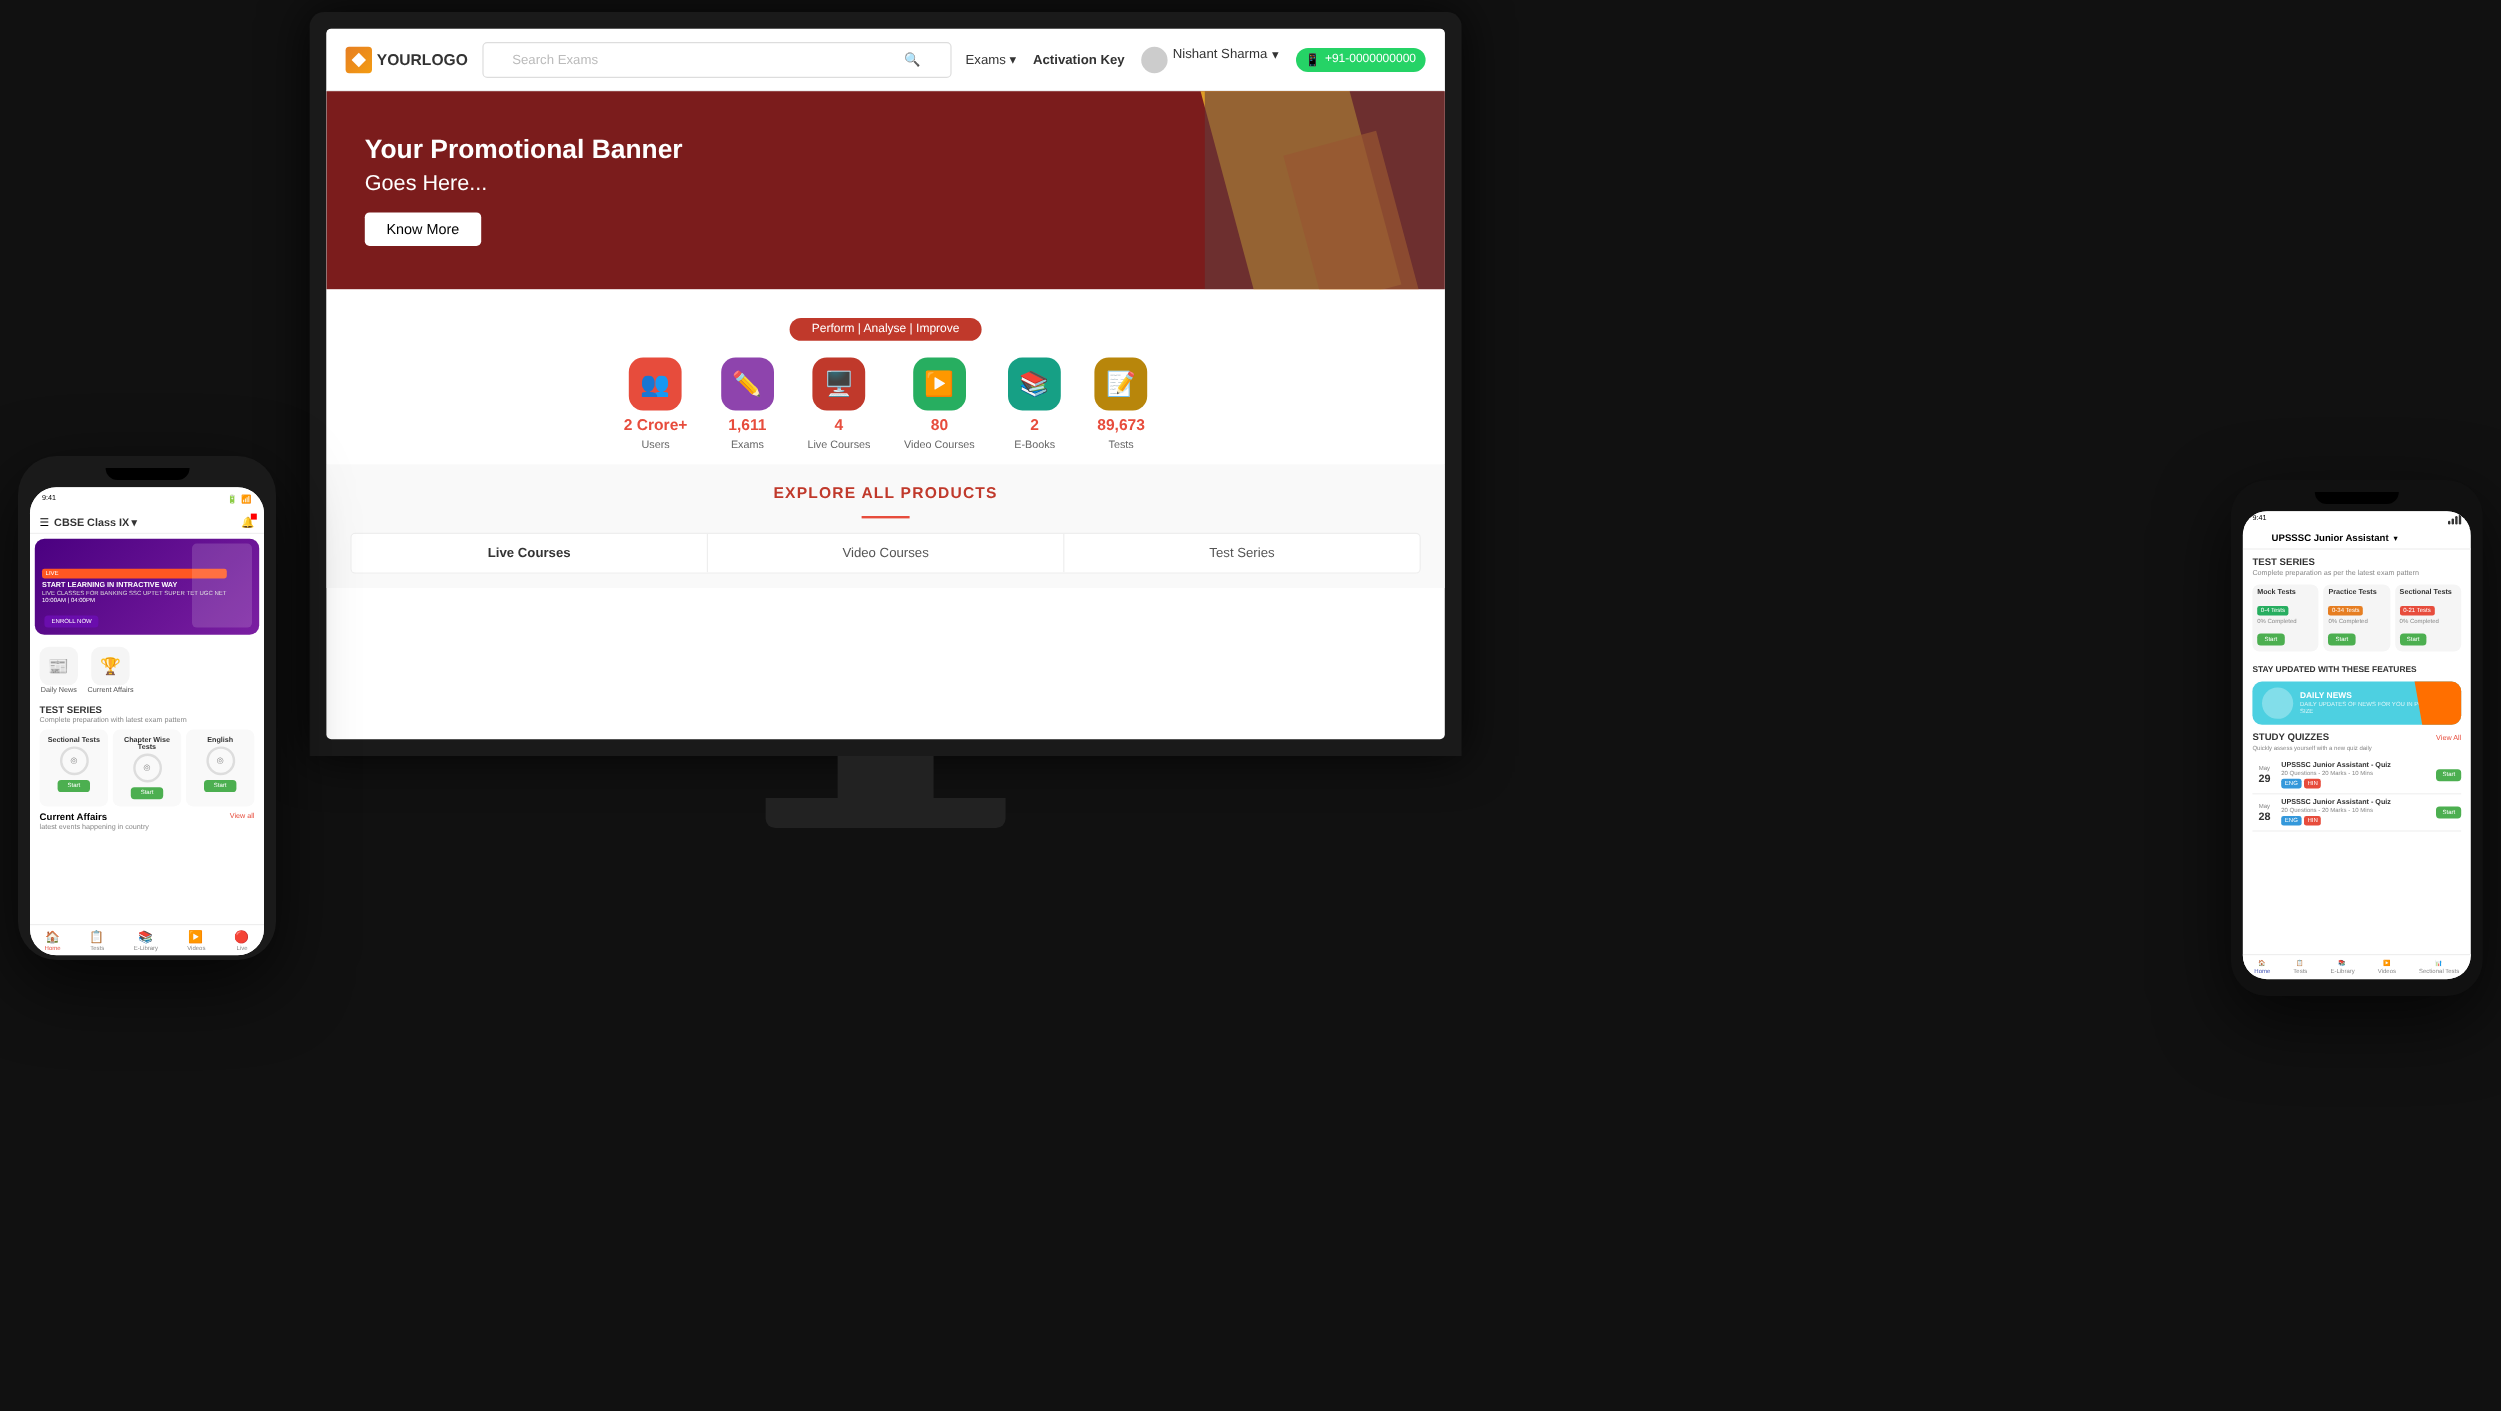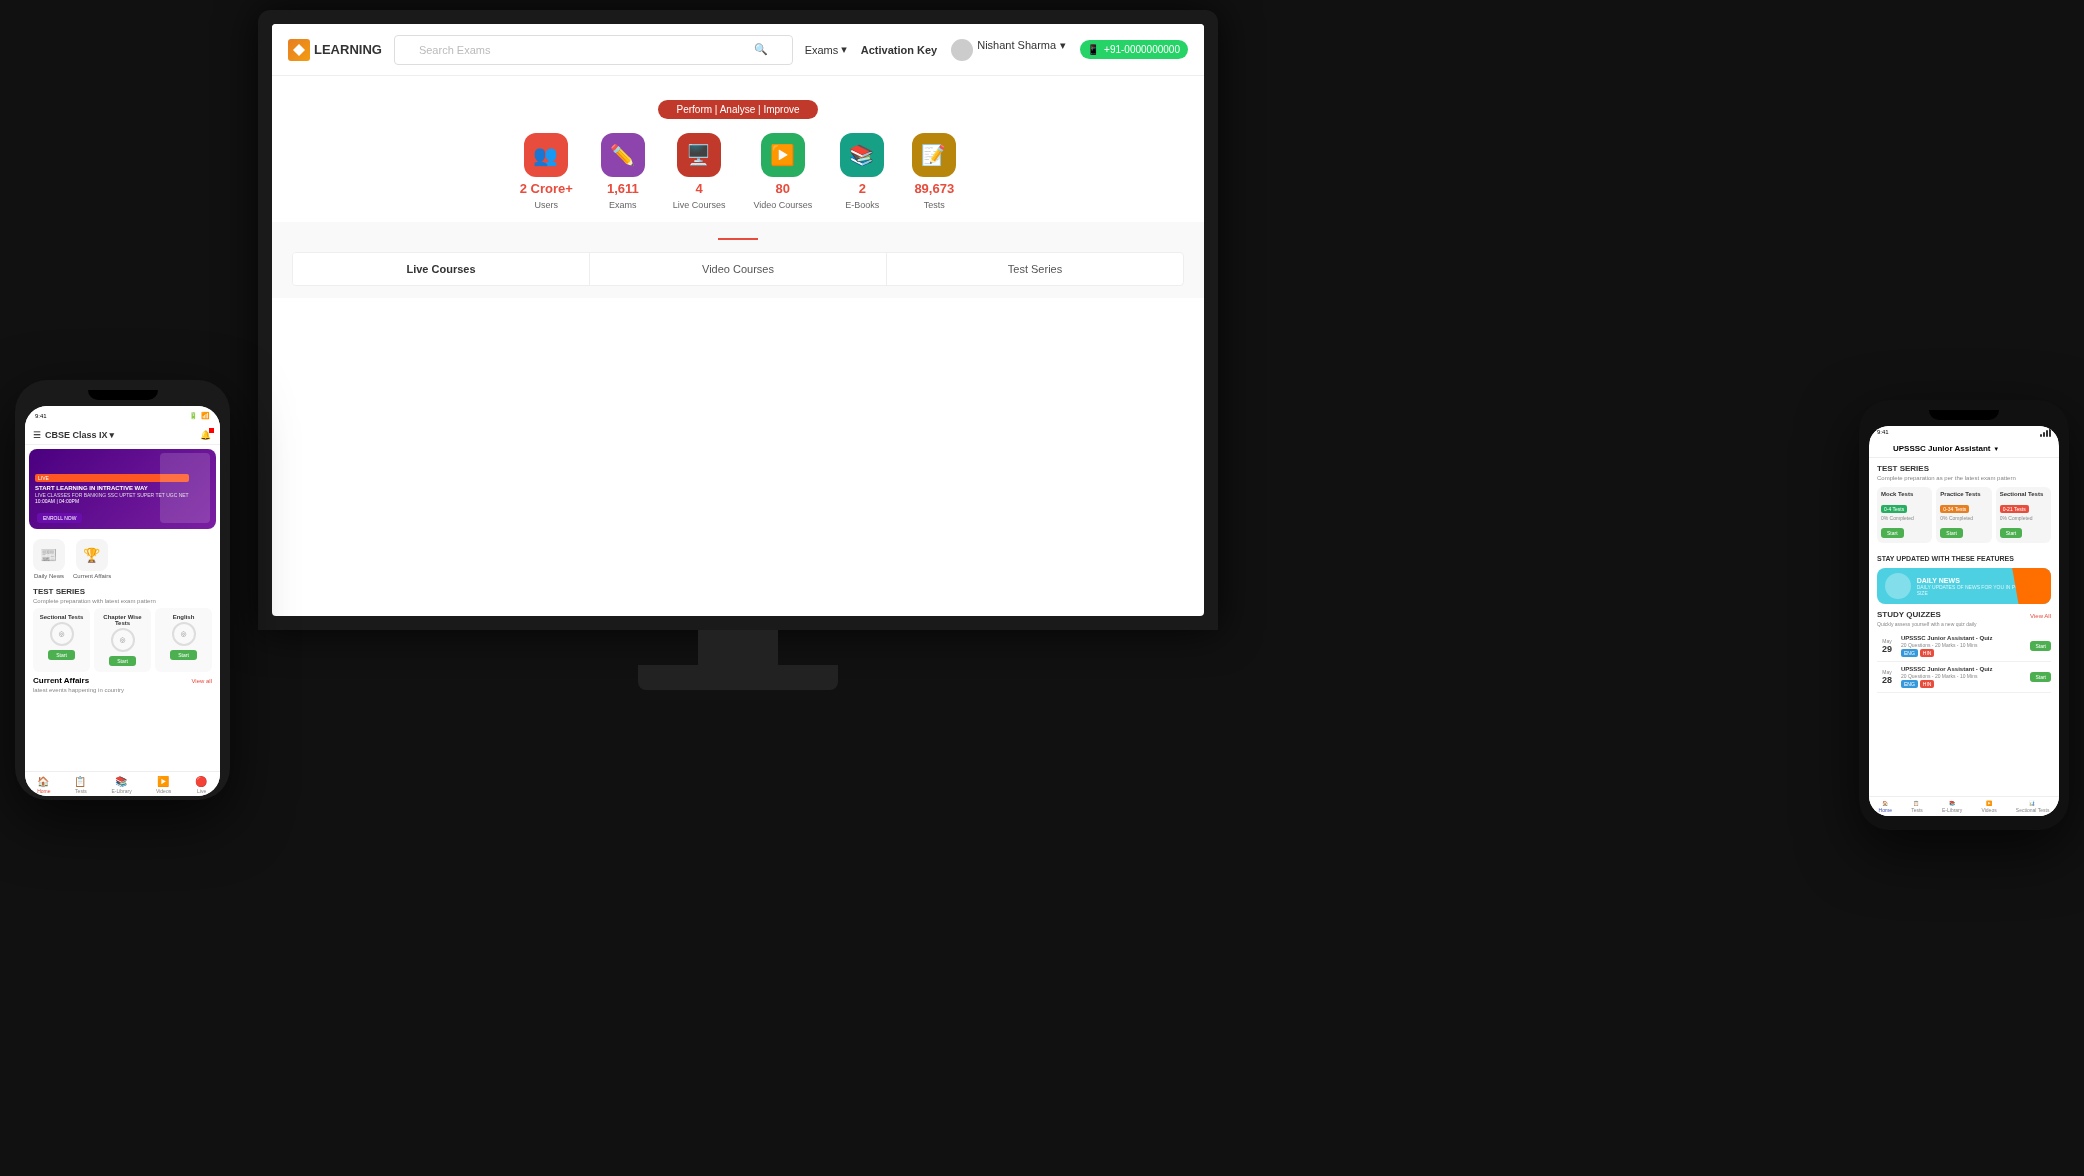--- a/index.html
+++ b/index.html
@@ -681,21 +681,21 @@
   <div class="monitor-bezel">
     <div class="monitor-screen">
 
       <nav class="site-navbar">
         <div class="site-logo">
           <div class="logo-icon">
             <svg width="14" height="14" viewBox="0 0 14 14">
                 <polygon points="7,1 13,7 7,13 1,7" fill="white"></polygon>
               </svg>
           </div>
-          <span>LEARNING</span>
+          <span>YOURLOGO</span>
         </div>
         <div class="search-bar">
           <span style="color:#bbb;font-size:11px;">Search Exams</span>
           <span style="margin-left:auto;">🔍</span>
         </div>
         <div class="nav-right">
           <div class="nav-exams">
             <span>Exams</span>
             <span>▾</span>
           </div>
@@ -705,20 +705,32 @@
             <span>Nishant Sharma</span>
             <span>▾</span>
           </div>
           <div class="nav-phone">
             <span>📱</span>
             <span>+91-0000000000</span>
           </div>
         </div>
       </nav>
 
+      <div class="site-banner">
+        <div class="banner-text">
+          <h1>Your Promotional Banner</h1>
+          <h2>Goes Here...</h2>
+          <button class="banner-btn">Know More</button>
+        </div>
+        <div class="banner-deco">
+          <div class="deco-yellow"></div>
+          <div class="deco-yellow2"></div>
+          <div class="deco-img"></div>
+        </div>
+      </div>
 
       <div class="site-stats">
         <div class="stats-sub">Perform | Analyse | Improve</div>
         <div class="stats-icons">
           <div class="stat-item">
             <div class="stat-icon stat-icon-red">👥</div>
             <span class="stat-num">2 Crore+</span>
             <span class="stat-label">Users</span>
           </div>
           <div class="stat-item">
@@ -743,20 +755,21 @@
           </div>
           <div class="stat-item">
             <div class="stat-icon stat-icon-gold">📝</div>
             <span class="stat-num">89,673</span>
             <span class="stat-label">Tests</span>
           </div>
         </div>
       </div>
 
       <div class="site-explore">
+        <div class="explore-title">EXPLORE ALL PRODUCTS</div>
         <div style="width:40px;height:2px;background:#e74c3c;margin:0 auto 12px;"></div>
         <div class="explore-tabs">
           <div class="explore-tab active">
             <span>Live Courses</span>
           </div>
           <div class="explore-tab">
             <span>Video Courses</span>
           </div>
           <div class="explore-tab">
             <span>Test Series</span>

